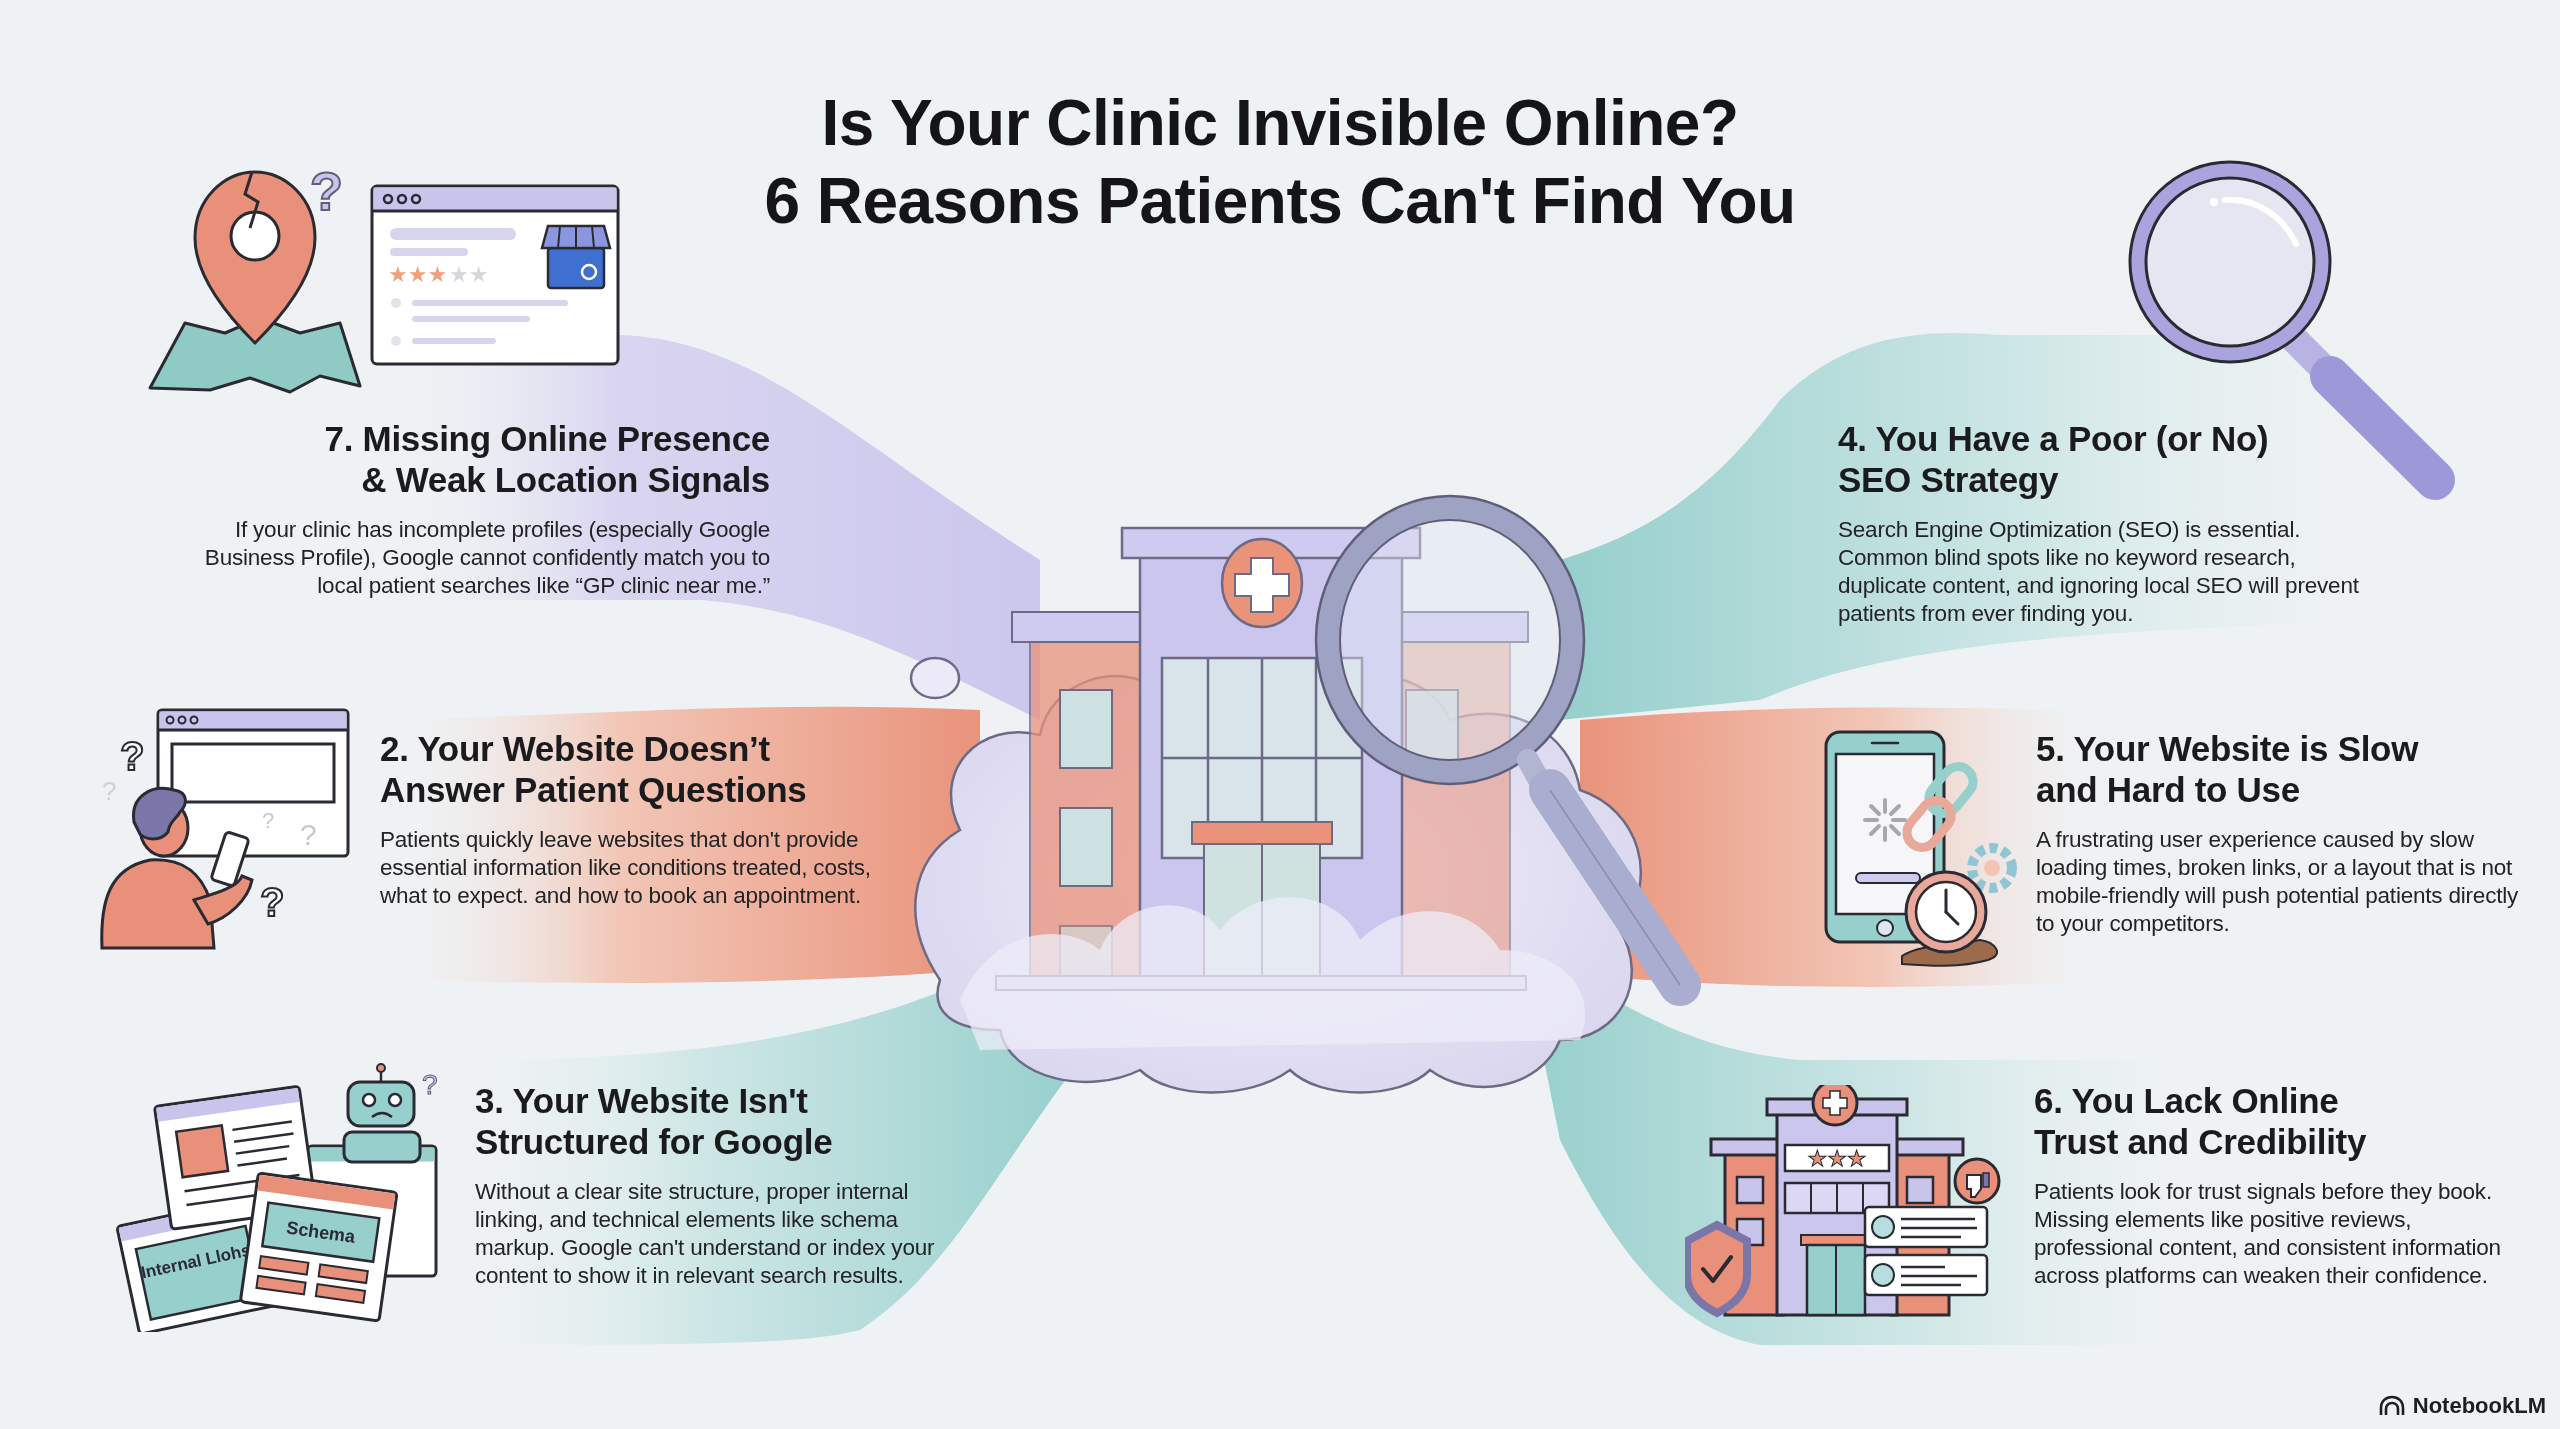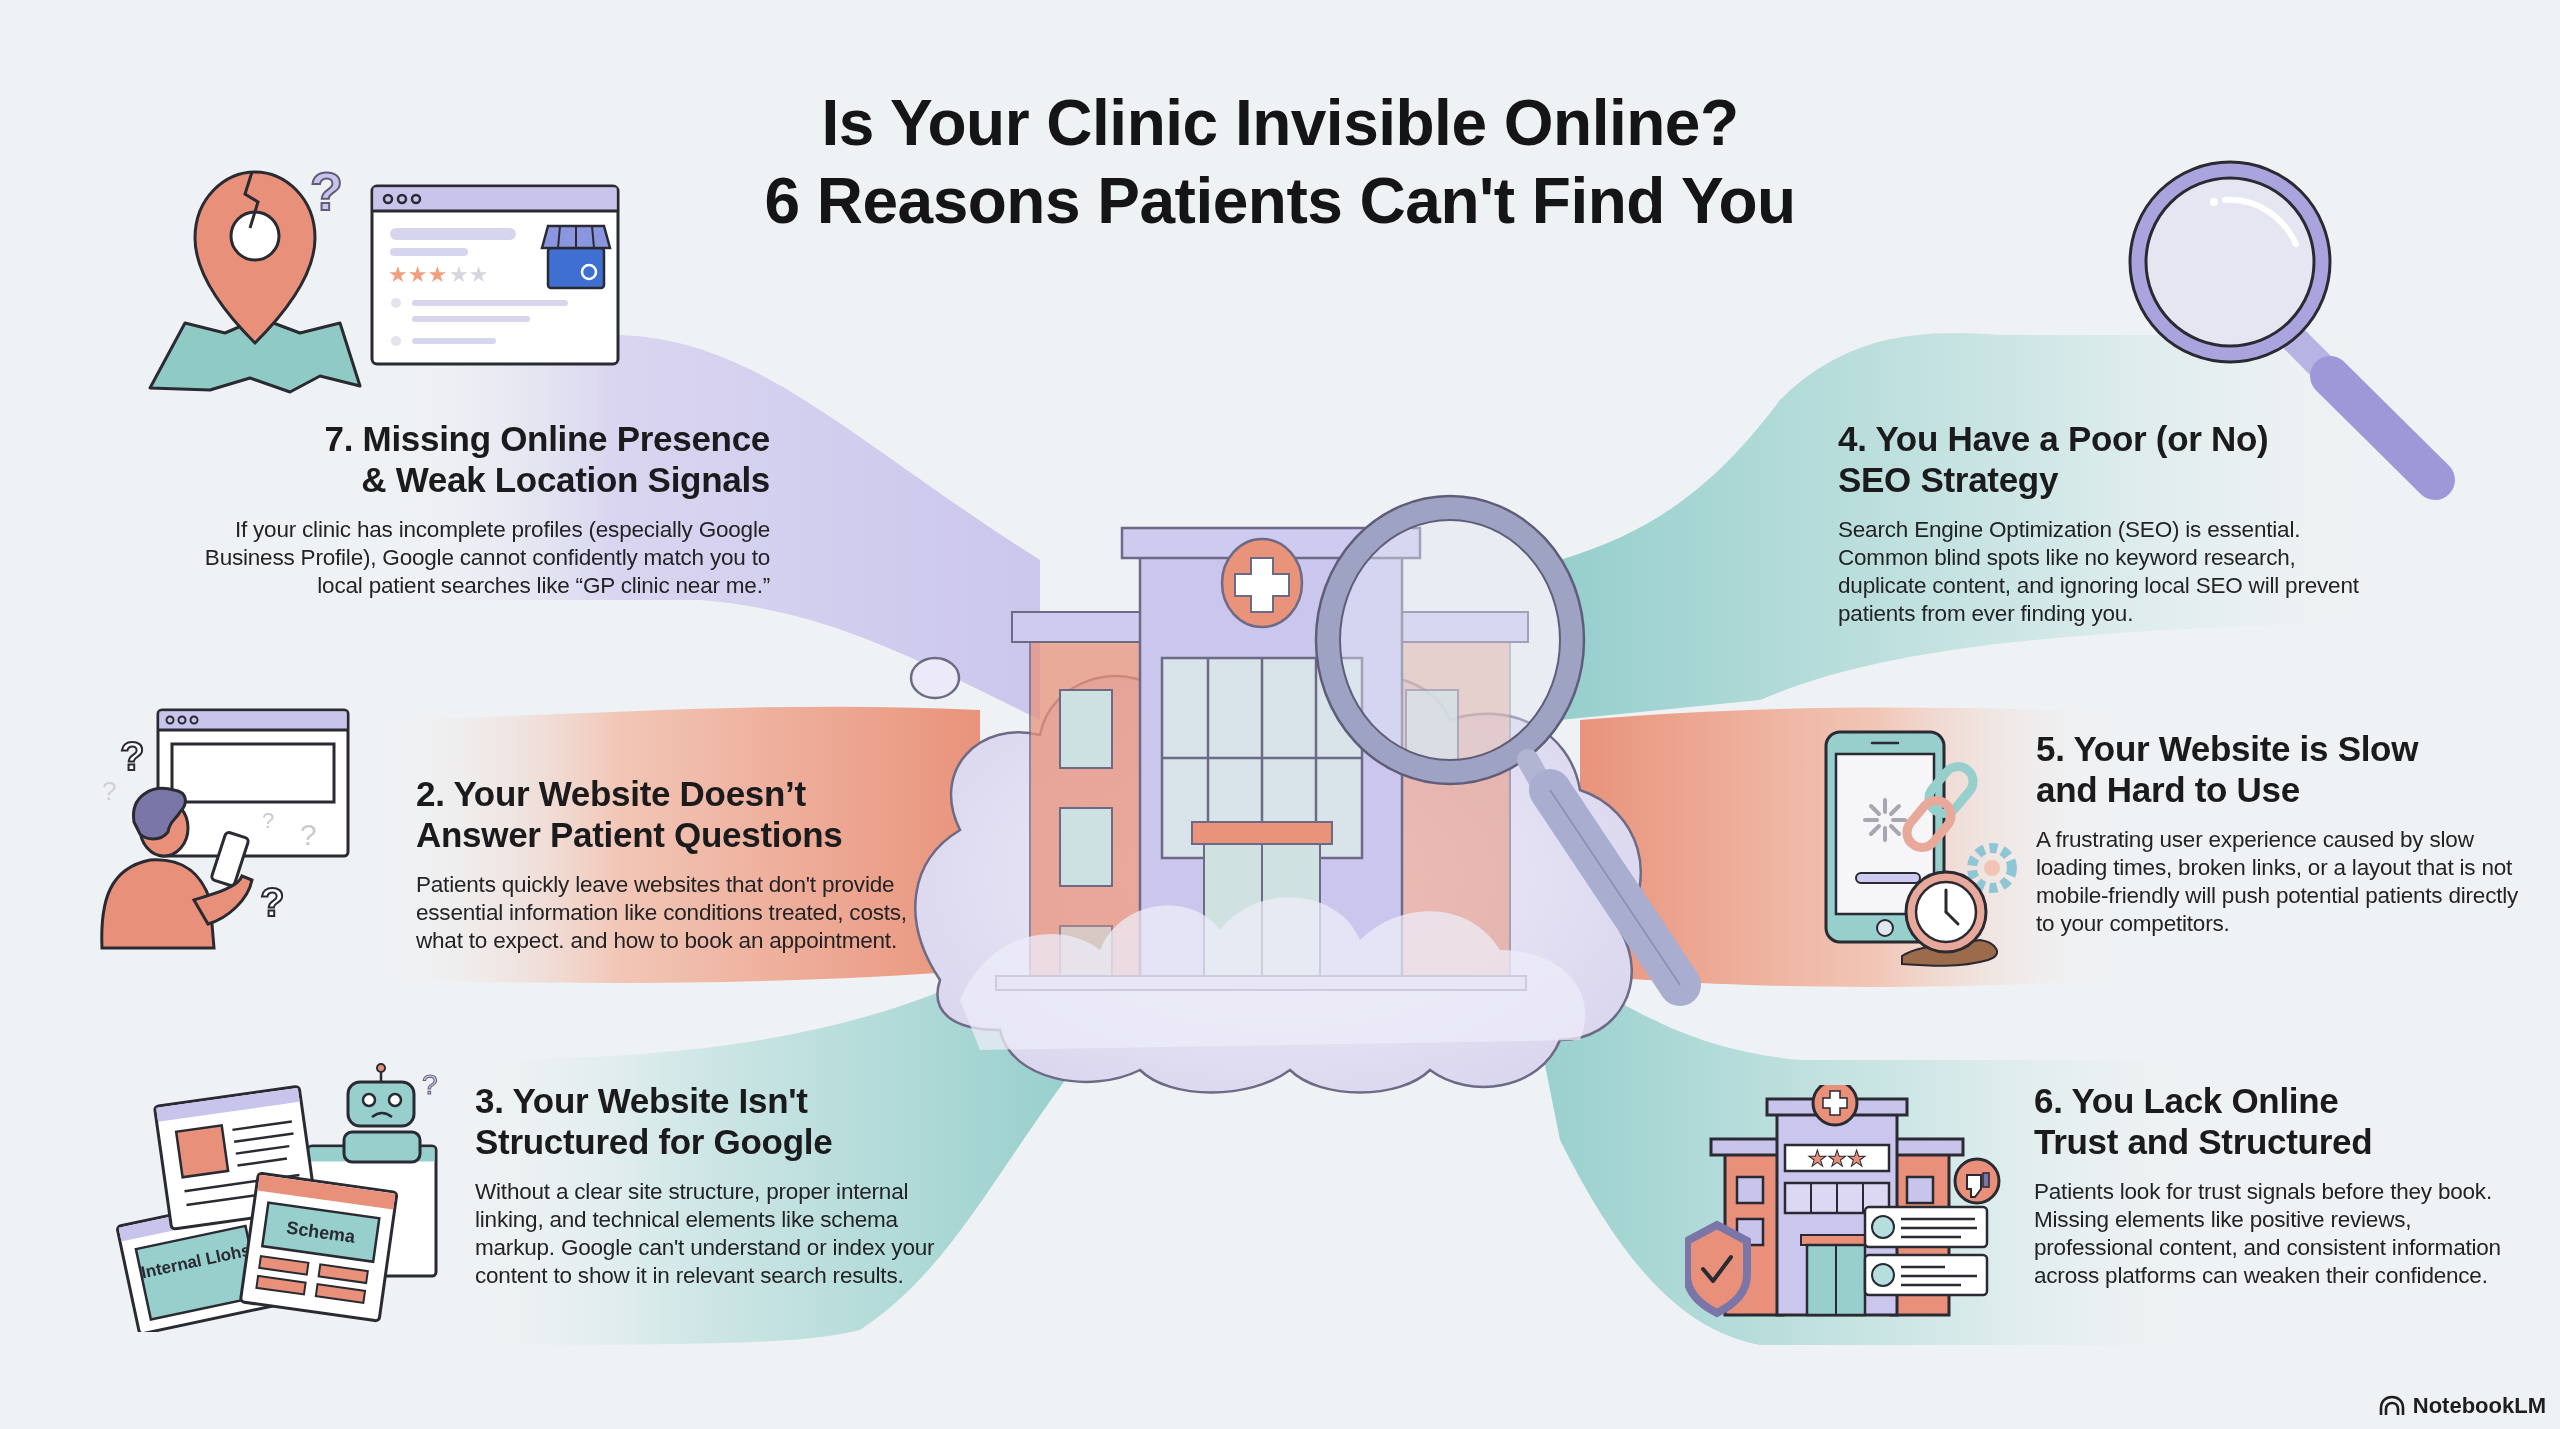--- a/index.html
+++ b/index.html
@@ -24,21 +24,21 @@
   .card h2 {
     font-size: 35px; line-height: 41px; font-weight: 700; color: #1b1b1d;
     letter-spacing: -0.3px; margin-bottom: 16px;
   }
   .card p {
     font-size: 22.5px; line-height: 28px; color: #232326; letter-spacing: -0.2px;
   }
   .card.right-align { text-align: right; }
 
   #c1 { left: 160px; top: 418px; width: 610px; }
-  #c2 { left: 416px; top: 728px; width: 500px; margin-top: 45px; }
+  #c2 { left: 380px; top: 728px; width: 500px; }
   #c3 { left: 475px; top: 1080px; width: 500px; }
   #c4 { left: 1838px; top: 418px; width: 540px; }
   #c5 { left: 2036px; top: 728px; width: 500px; }
   #c6 { left: 2034px; top: 1080px; width: 500px; }
 
   .illus { position: absolute; }
 
   .footer-brand {
     position: absolute; right: 14px; bottom: 10px;
     display: flex; align-items: center; gap: 8px;
@@ -340,21 +340,21 @@
     <h2>
       <span>5. Your Website is Slow</span><br>
       <span>and Hard to Use</span>
     </h2>
     <p>A frustrating user experience caused by slow loading times, broken links, or a layout that is not mobile-friendly will push potential patients directly to your competitors.</p>
   </section>
 
   <section class="card" id="c6">
     <h2>
       <span>6. You Lack Online</span><br>
-      <span>Trust and Structured</span>
+      <span>Trust and Credibility</span>
     </h2>
     <p>Patients look for trust signals before they book. Missing elements like positive reviews, professional content, and consistent information across platforms can weaken their confidence.</p>
   </section>
 
   <div class="footer-brand">
     <svg viewBox="0 0 26 22">
       <path d="M 2 20 L 2 13 C 2 6, 7 2, 13 2 C 19 2, 24 6, 24 13 L 24 20" fill="none" stroke="#1e1e20" stroke-width="2.6"></path>
       <path d="M 7 20 L 7 14 C 7 10, 10 8, 13 8 C 16 8, 19 10, 19 14 L 19 20" fill="none" stroke="#1e1e20" stroke-width="2.6"></path>
     </svg>
     <span>NotebookLM</span>

